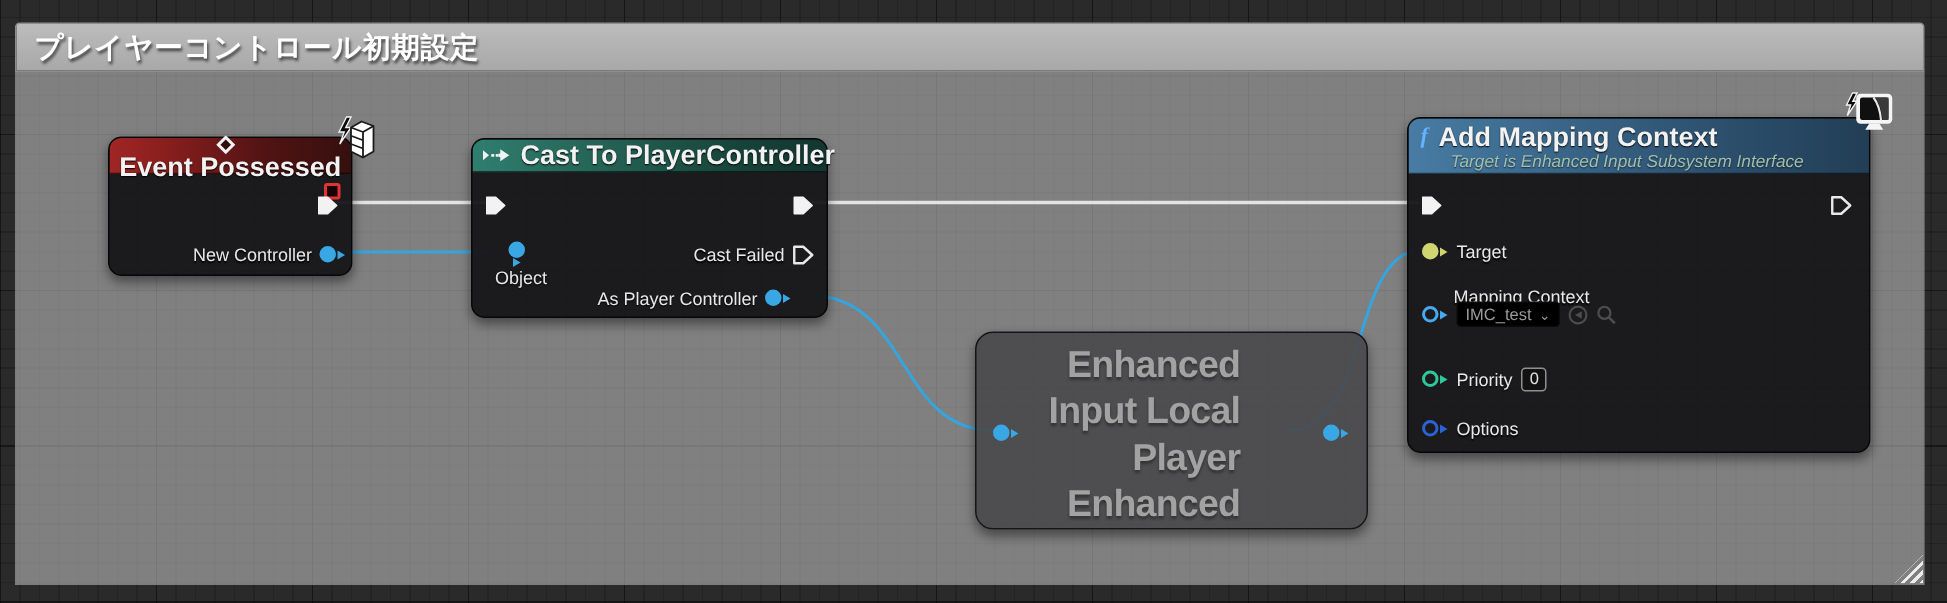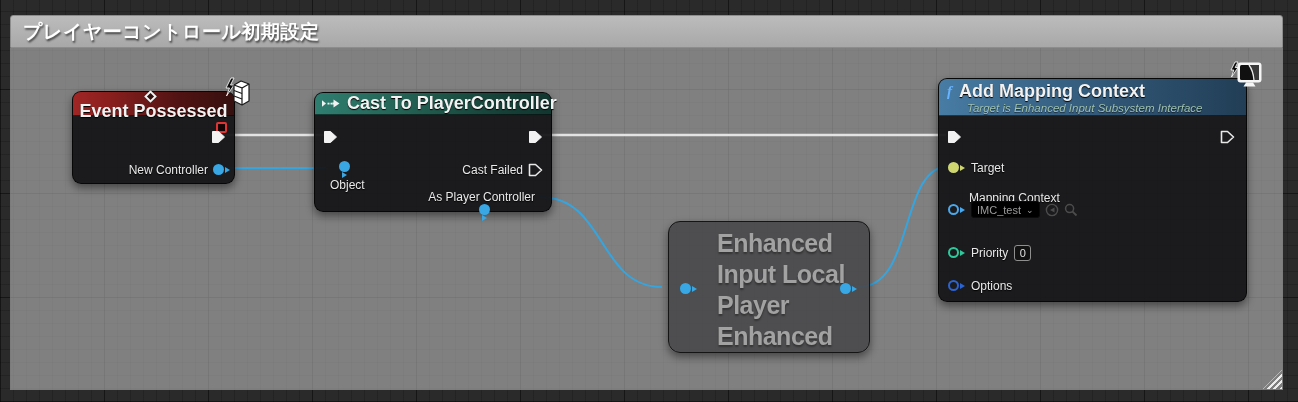--- a/index.html
+++ b/index.html
@@ -145,28 +145,28 @@
       <span class="pin-circle" style="background:#38a7e3;"></span>
       <span class="pin-wedge" style="border-left-color:#38a7e3;"></span>
       <span class="plabel gap6">Object</span>
     </div>
     <div class="row" style="top:68px;right:8px;">
       <span class="plabel gap5">Cast Failed</span>
       <svg width="15" height="14">
         <path d="M1.5 1.5 h6 l6 5.5 l-6 5.5 h-6 z" fill="none" stroke="#e8e8e8" stroke-width="1.6" stroke-linejoin="round"></path>
       </svg>
     </div>
-    <div class="row" style="top:97px;right:11px;flex-direction:column;">
+    <div class="row" style="top:97px;right:24px;">
       <span class="plabel gap5">As Player Controller</span>
       <span class="pin-circle" style="background:#38a7e3;"></span>
       <span class="pin-wedge" style="border-left-color:#38a7e3;"></span>
     </div>
   </div>
 
-  <div class="node subsys" style="left:668px;top:221px;width:202px;height:132px;">
+  <div class="node subsys" style="left:650px;top:221px;width:262px;height:132px;text-align:right;">
     <div class="subsys-text">
       <span>Enhanced</span>
       <span>Input Local</span>
       <span>Player</span>
       <span>Enhanced</span>
     </div>
     <div class="row" style="top:58px;left:11px;">
       <span class="pin-circle" style="background:#38a7e3;"></span>
       <span class="pin-wedge" style="border-left-color:#38a7e3;"></span>
     </div>

